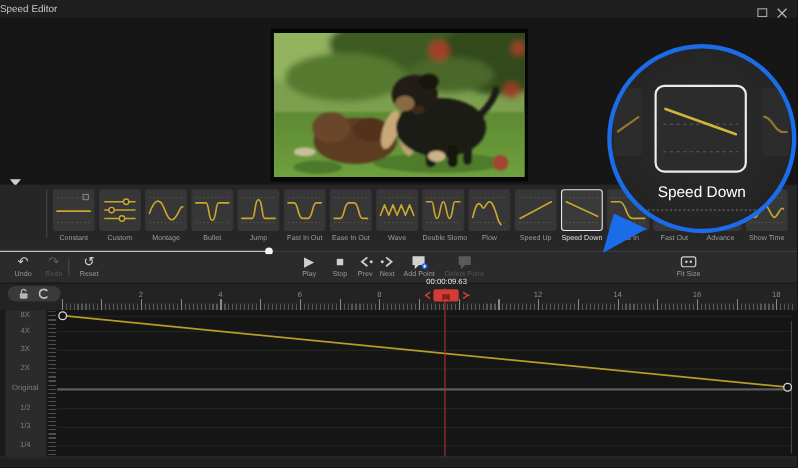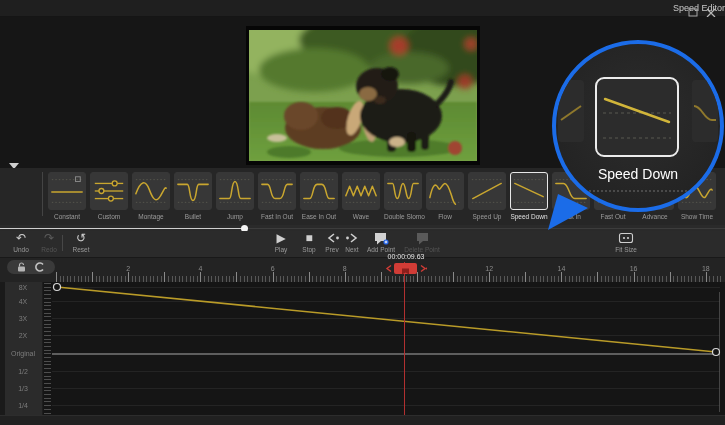--- a/index.html
+++ b/index.html
@@ -2,21 +2,21 @@
 <html><head>
 <meta charset="utf-8">
 <style>
   * { margin:0; padding:0; box-sizing:border-box; }
   html,body { width:725px; height:425px; overflow:hidden; background:#000; }
   body { font-family:"Liberation Sans", sans-serif; position:relative; }
   #app { position:absolute; inset:0; background:#2a2a2a; }
 
   
   .titlebar { position:absolute; left:0; top:0; width:725px; height:17px; background:#1f1f1f; border-bottom:1px solid #151515; }
-  .titlebar .title { position:absolute; left:0; right:0; top:3px; text-align:right; font-size:9px; color:#c9c9c9; }
+  .titlebar .title { position:absolute; left:0; right:0; top:3px; text-align:left; font-size:9px; color:#c9c9c9; }
   .win-btn { position:absolute; top:4px; width:12px; height:10px; cursor:pointer; }
   .win-max { right:26px; } .win-close { right:8px; }
 
   
   .top-area { position:absolute; left:0; top:17px; width:725px; height:151px; background:#161616; }
   .video-frame { position:absolute; left:246px; top:9px; width:234px; height:139px; background:#060606; }
   .video-frame svg { position:absolute; left:3px; top:4px; }
   .expander { position:absolute; left:9px; top:146px; width:0; height:0; border-left:5px solid transparent; border-right:5px solid transparent; border-top:6px solid #cfcfcf; }
 
   

